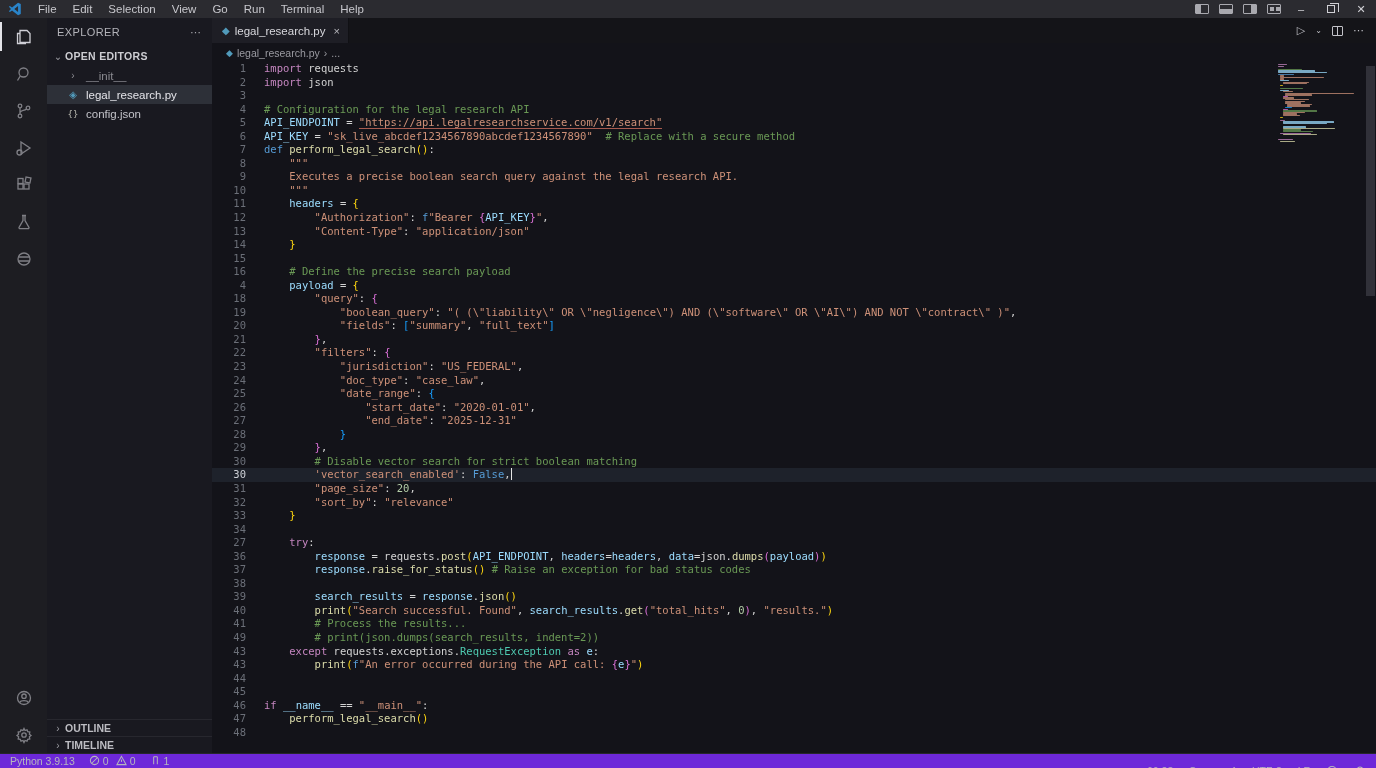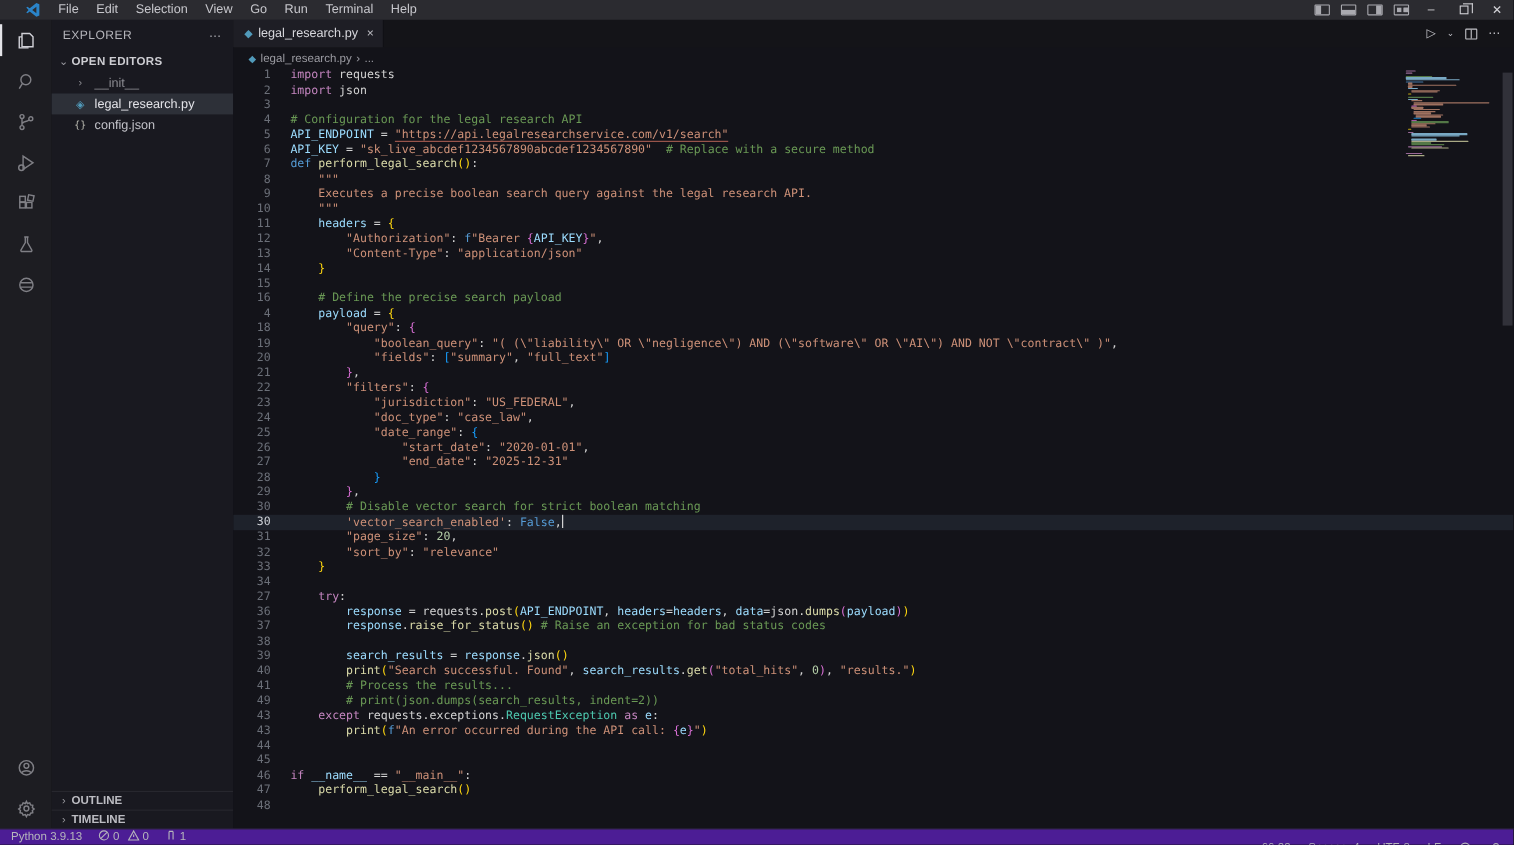--- a/index.html
+++ b/index.html
@@ -1,21 +1,21 @@
 <!DOCTYPE html>
 <html><head>
 <meta charset="utf-8">
 <style>
   * { margin:0; padding:0; box-sizing:border-box; }
   html,body { width:1376px; height:768px; overflow:hidden; background:#131319;
     font-family:"Liberation Sans", sans-serif; color:#cccccc; }
 
   
   .titlebar { height:18px; background:#2b2b30; display:flex; align-items:center;
-    font-size:11.5px; color:#c7c7cc; position:relative;padding-left:15px; }
+    font-size:11.5px; color:#c7c7cc; position:relative; }
   .vscode-logo { width:16px; height:14px; margin:0 6px 0 8px; display:flex; align-items:center; }
   .menu-item { padding:0 8px; cursor:default; }
   .tb-title { position:absolute; left:0; right:0; text-align:center; pointer-events:none;
     color:#bdbdc2; font-size:11px; }
   .tb-right { margin-left:auto; display:flex; align-items:center; height:100%; z-index:2; }
   .layout-ic { width:14px; height:10px; border:1px solid #a9a9af; border-radius:1px;
     margin:0 5px; position:relative; }
   .layout-ic.left::before  { content:""; position:absolute; left:0; top:0; bottom:0; width:5px; background:#a9a9af; }
   .layout-ic.bottom::before{ content:""; position:absolute; left:0; right:0; bottom:0; height:4px; background:#a9a9af; }
   .layout-ic.right::before { content:""; position:absolute; right:0; top:0; bottom:0; width:5px; background:#a9a9af; }
@@ -78,21 +78,21 @@
   .code { padding-left:18px; }
   .tk { }
   .cursor { display:inline-block; width:1.5px; height:12px; background:#e6e6e6; vertical-align:-2px; }
   .tk-sl { border-bottom:1px solid #a85c50; }
 
   .minimap { position:absolute; top:2px; right:16px; width:82px; }
   .mm-row { height:1.35px; margin-bottom:0.25px; border-radius:.5px; }
   .scrollbar { position:absolute; top:4px; right:1px; width:9px; height:230px; background:rgba(130,130,140,.28); }
 
   
-  .statusbar { height:15px; background:#4c1d95; border-top:1px solid #26262c; display:flex;
+  .statusbar { height:15px; background:#6d28d9; border-top:1px solid #26262c; display:flex;
     align-items:center; font-size:10.5px; color:#b6b6bc; padding:0 10px; }
   .sb-seg { margin-right:14px; display:flex; align-items:center; gap:3px; }
   .sb-right { margin-left:auto; display:flex; align-items:center; }
   .sb-right .sb-seg { margin-right:0; margin-left:16px;margin-top:20px; }
   .st-ic svg { stroke:#b6b6bc; fill:none; stroke-width:1.1; }
 </style>
 <style>.tk-k{color:#c586c0;}.tk-kb{color:#569cd6;}.tk-fn{color:#dcdcaa;}.tk-v{color:#9cdcfe;}.tk-s{color:#ce9178;}.tk-sl{color:#ce9178;}.tk-c{color:#6a9955;}.tk-n{color:#b5cea8;}.tk-t{color:#d4d4d4;}.tk-cl{color:#4ec9b0;}.tk-b1{color:#ffd710;}.tk-b2{color:#da70d6;}.tk-b3{color:#179fff;}</style></head>
 <body>
 
 <div class="titlebar">

